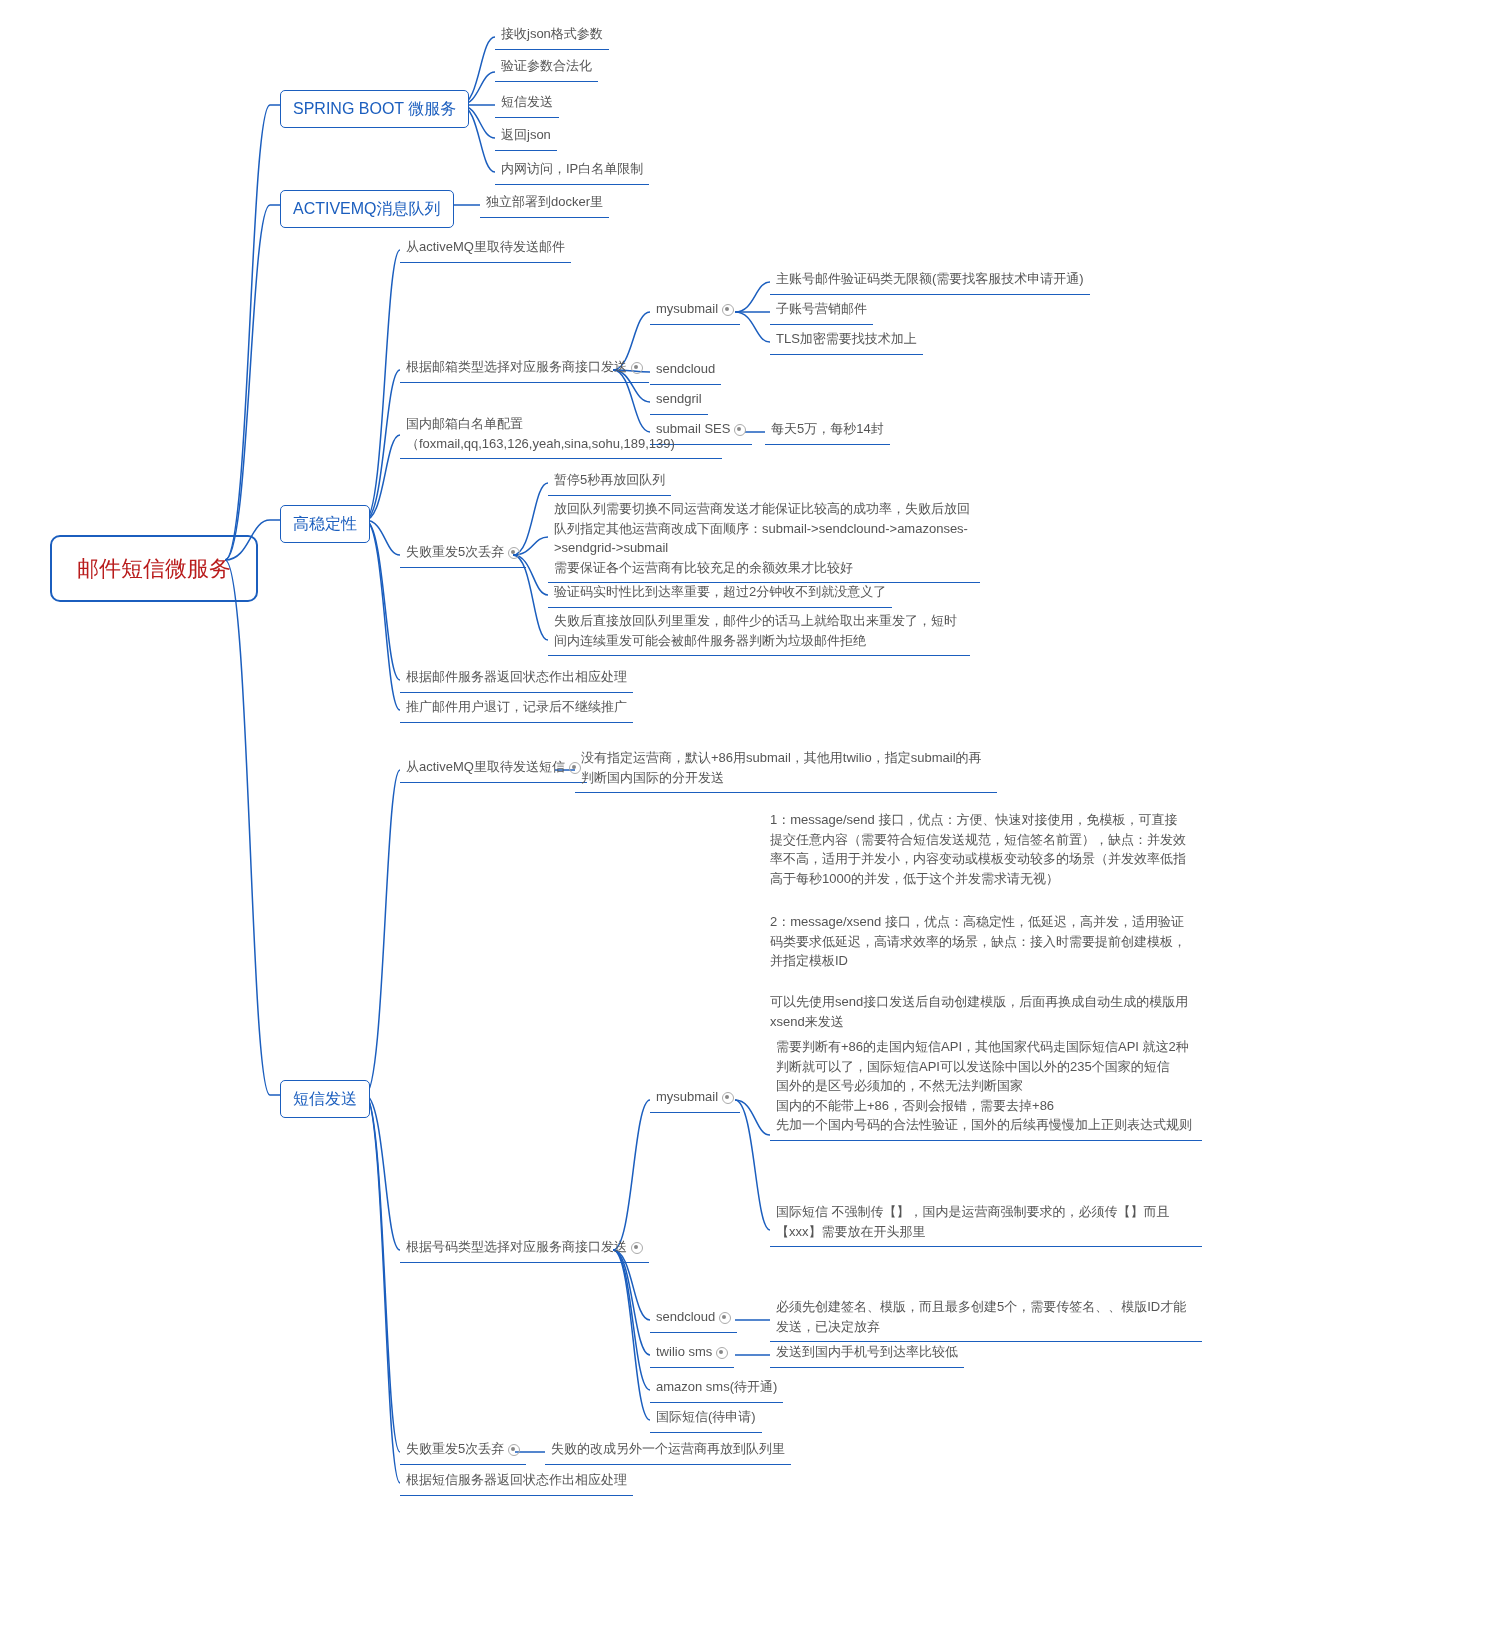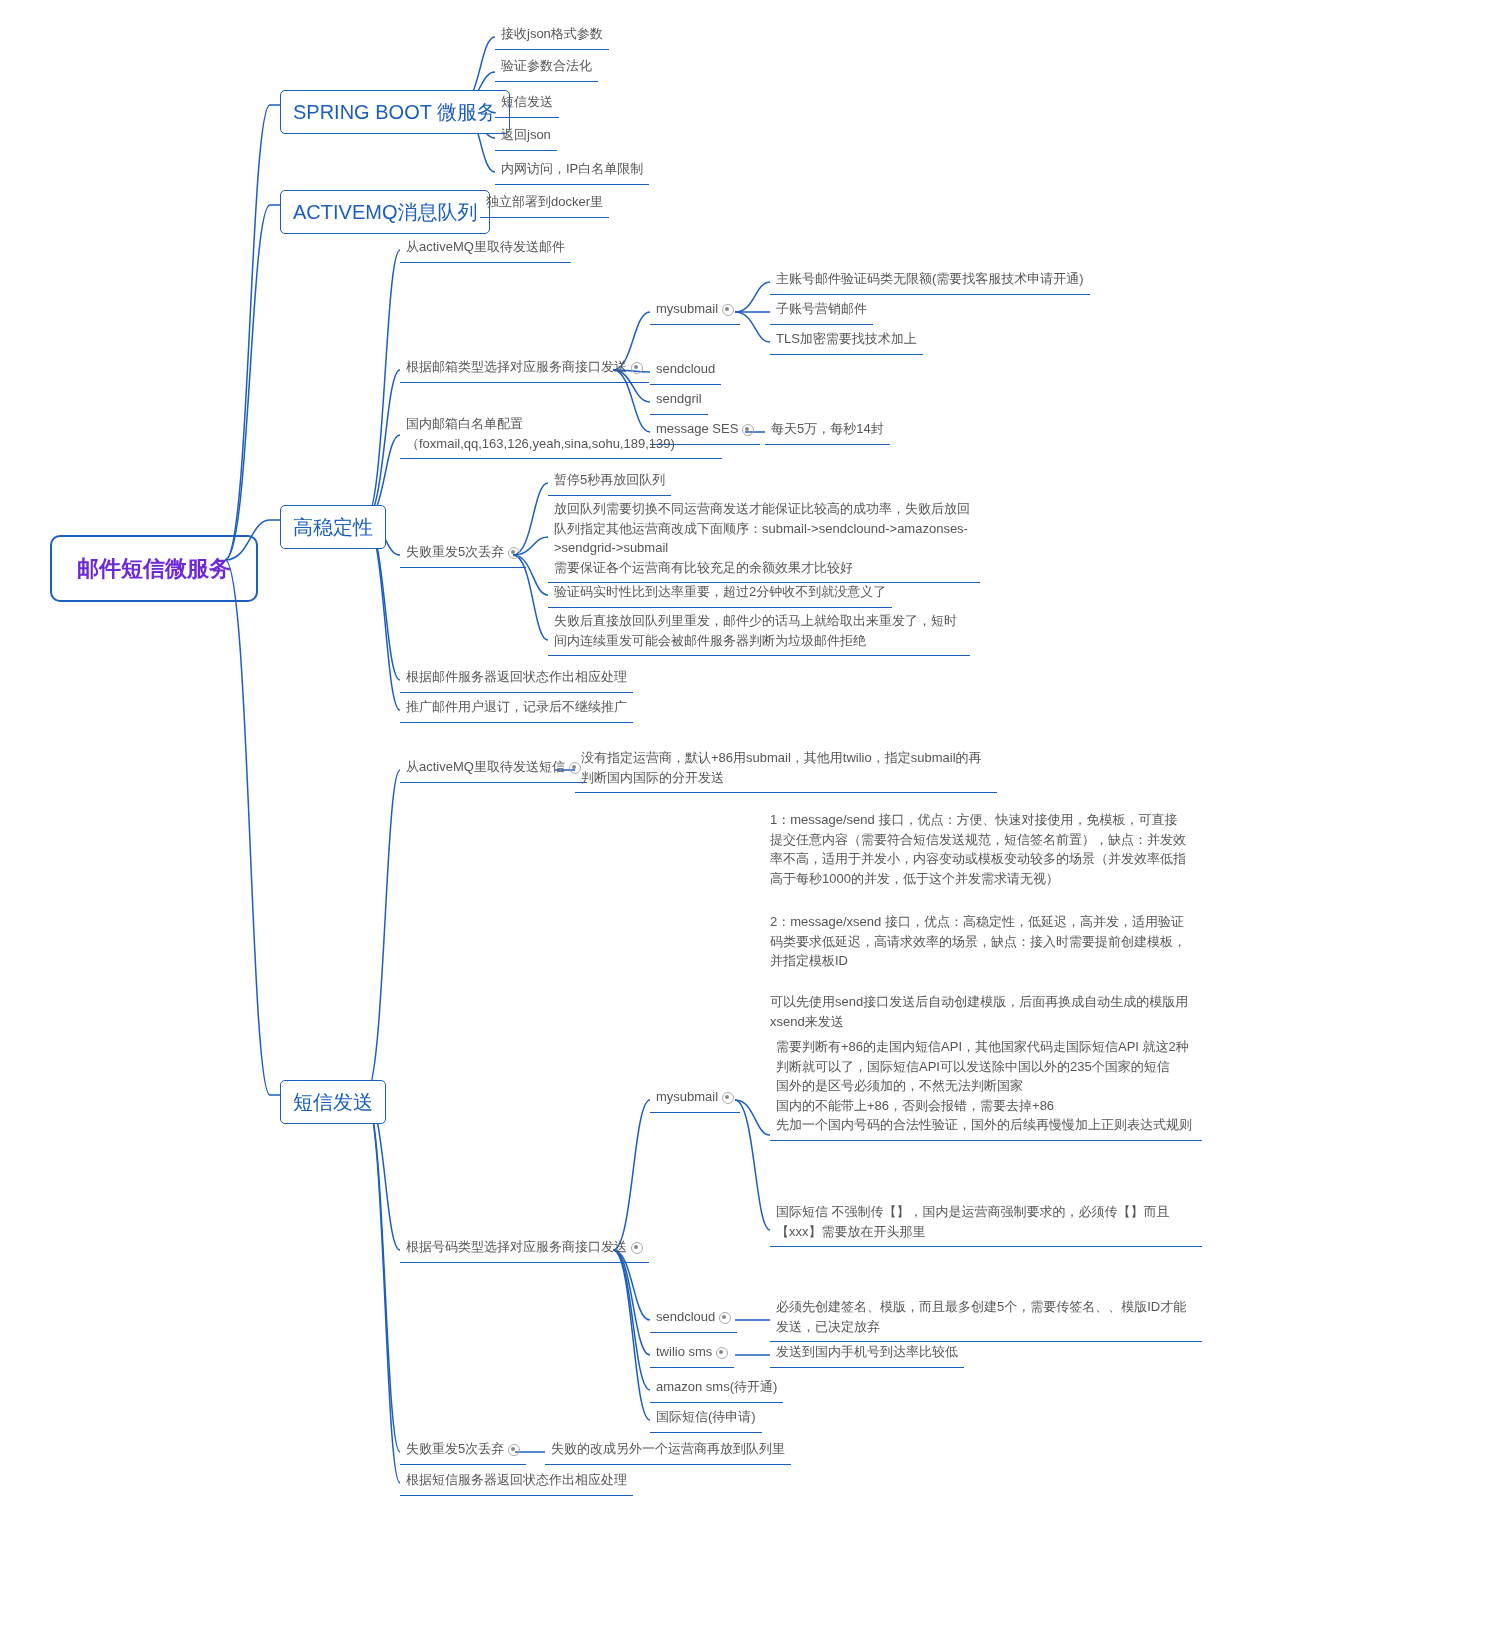--- a/index.html
+++ b/index.html
@@ -1,19 +1,19 @@
 <!DOCTYPE html>
 <html><head>
 <meta charset="utf-8">
 <style>
 body{margin:0;padding:0;font-family:"Microsoft YaHei",Arial,sans-serif;background:#fff;font-size:13px;color:#444;width:1500px;height:1630px;position:relative}
 svg{position:absolute;top:0;left:0;pointer-events:none}
 .node{position:absolute;white-space:normal;line-height:1.5}
-.root{border:2px solid #1b5ebe;border-radius:10px;padding:15px 25px;color:#6d28d9;font-size:22px;font-weight:700}
-.box{border:1.5px solid #1b5ebe;border-radius:5px;padding:6px 12px;color:#1b5ebe;font-size:20px;background:#fff}
+.root{border:2px solid #1b5ebe;border-radius:10px;padding:15px 25px;color:#b91c1c;font-size:22px;font-weight:400}
+.box{border:1.5px solid #1b5ebe;border-radius:5px;padding:6px 12px;color:#1b5ebe;font-size:16px;background:#fff}
 .leaf{border-bottom:1.5px solid #1b5ebe;padding:2px 6px 5px 6px;color:#555}
 .circ{display:inline-block;width:10px;height:10px;border:1px solid #aaa;border-radius:50%;margin-left:4px;vertical-align:middle;position:relative}
 .circ::after{content:"";position:absolute;left:2px;top:2px;width:4px;height:4px;border-radius:50%;background:#888}
 </style>
 </head>
 <body>
 
 <svg width="1500" height="1630">
 <g stroke="#1b5ebe" stroke-width="1.5" fill="none">
 <path d="M225 560 C250 560 250 105 270 105 L280 105"></path>
@@ -74,21 +74,21 @@
 
 <div class="node box" style="left:280px;top:505px">高稳定性</div>
 <div class="node leaf" style="left:400px;top:235px">从activeMQ里取待发送邮件</div>
 <div class="node leaf" style="left:400px;top:355px"><span>根据邮箱类型选择对应服务商接口发送</span><span class="circ"></span></div>
 <div class="node leaf" style="left:650px;top:297px"><span>mysubmail</span><span class="circ"></span></div>
 <div class="node leaf" style="left:770px;top:267px">主账号邮件验证码类无限额(需要找客服技术申请开通)</div>
 <div class="node leaf" style="left:770px;top:297px">子账号营销邮件</div>
 <div class="node leaf" style="left:770px;top:327px">TLS加密需要找技术加上</div>
 <div class="node leaf" style="left:650px;top:357px">sendcloud</div>
 <div class="node leaf" style="left:650px;top:387px">sendgril</div>
-<div class="node leaf" style="left:650px;top:417px"><span>message SES</span><span class="circ"></span></div>
+<div class="node leaf" style="left:650px;top:417px"><span>submail SES</span><span class="circ"></span></div>
 <div class="node leaf" style="left:765px;top:417px">每天5万，每秒14封</div>
 <div class="node leaf" style="left:400px;top:412px;width:310px">国内邮箱白名单配置（foxmail,qq,163,126,yeah,sina,sohu,189,139)</div>
 <div class="node leaf" style="left:400px;top:540px"><span>失败重发5次丢弃</span><span class="circ"></span></div>
 <div class="node leaf" style="left:548px;top:468px">暂停5秒再放回队列</div>
 <div class="node leaf" style="left:548px;top:497px;width:420px;white-space:pre-line">放回队列需要切换不同运营商发送才能保证比较高的成功率，失败后放回队列指定其他运营商改成下面顺序：submail-&gt;sendclound-&gt;amazonses-&gt;sendgrid-&gt;submail
 需要保证各个运营商有比较充足的余额效果才比较好</div>
 <div class="node leaf" style="left:548px;top:580px">验证码实时性比到达率重要，超过2分钟收不到就没意义了</div>
 <div class="node leaf" style="left:548px;top:609px;width:410px">失败后直接放回队列里重发，邮件少的话马上就给取出来重发了，短时间内连续重发可能会被邮件服务器判断为垃圾邮件拒绝</div>
 <div class="node leaf" style="left:400px;top:665px">根据邮件服务器返回状态作出相应处理</div>
 <div class="node leaf" style="left:400px;top:695px">推广邮件用户退订，记录后不继续推广</div>

